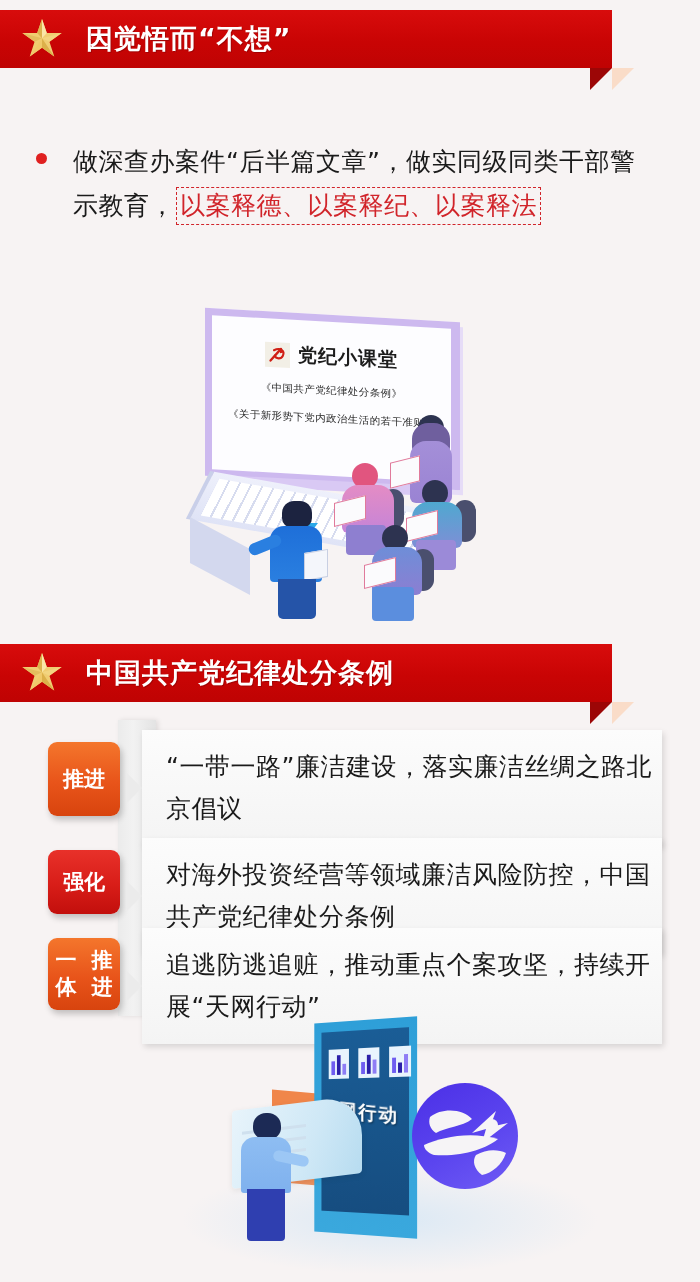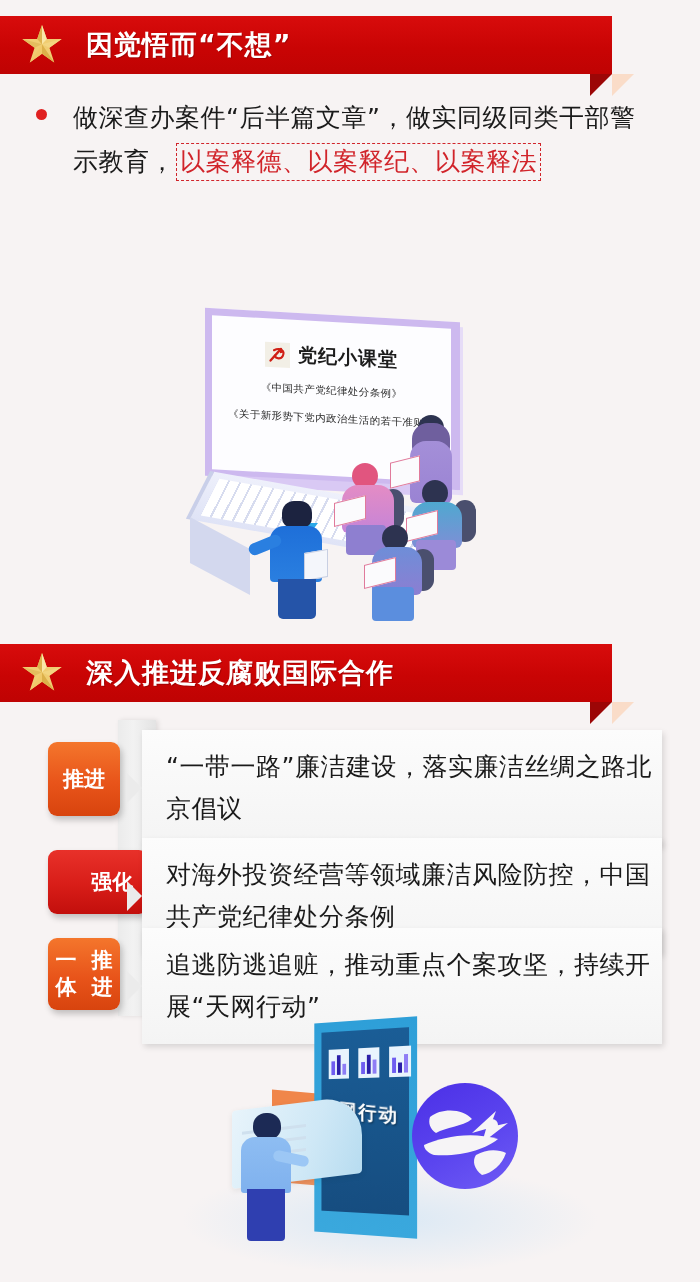--- a/index.html
+++ b/index.html
@@ -34,21 +34,21 @@
   }
   .banner-title{
     color:#fff;font-size:27px;font-weight:bold;margin-left:22px;
     letter-spacing:1px;
     text-shadow:1px 1px 0 rgba(120,0,0,.45);
     white-space:nowrap;
   }
 
   
   .bullets{position:absolute;left:0;width:700px;}
-  .bullet-row{display:flex;margin-bottom:10px;}
+  .bullet-row{display:flex;margin-bottom:10px;margin-top:44px;}
   .dot{
     flex:0 0 auto;width:11px;height:11px;border-radius:50%;
     background:#e02020;margin:13px 26px 0 36px;
   }
   .btext{
     font-size:25px;line-height:44px;color:#1a1a1a;
     width:572px;letter-spacing:.5px;
   }
   .hl{
     color:#d1242a;
@@ -193,21 +193,21 @@
   .glow{
     position:absolute;left:180px;top:150px;width:420px;height:110px;
     background:radial-gradient(ellipse at center,rgba(196,224,246,.55) 0%,rgba(247,243,243,0) 70%);
   }
 </style>
 </head>
 <body>
 
 <div class="page">
 
-  <div class="banner" style="top:16px;align-items:center;">
+  <div class="banner" style="top:10px;align-items:center;">
     <div class="star">
       <svg viewBox="0 0 100 96" width="44" height="42">
         <defs>
           <linearGradient id="gs1" x1="0" y1="0" x2="1" y2="1">
             <stop offset="0%" stop-color="#f6df9a"></stop>
               <stop offset="45%" stop-color="#e0b council"></stop>
           </linearGradient>
         </defs>
         <polygon points="50,2 61,34 95,34 67,54 78,88 50,68 22,88 33,54 5,34 39,34" fill="#f0cd72"></polygon>
         <polygon points="50,2 61,34 50,46" fill="#fae6a8"></polygon>
@@ -300,37 +300,37 @@
       <svg viewBox="0 0 100 96" width="44" height="42">
         <polygon points="50,2 61,34 95,34 67,54 78,88 50,68 22,88 33,54 5,34 39,34" fill="#f0cd72"></polygon>
         <polygon points="50,2 61,34 50,46" fill="#fae6a8"></polygon>
         <polygon points="50,2 39,34 50,46" fill="#dcb24e"></polygon>
         <polygon points="95,34 67,54 50,46" fill="#f3d581"></polygon>
         <polygon points="5,34 33,54 50,46" fill="#e4bd5e"></polygon>
         <polygon points="78,88 50,68 50,46" fill="#dcb04a"></polygon>
         <polygon points="22,88 50,68 50,46" fill="#f0c96a"></polygon>
       </svg>
     </div>
-    <div class="banner-title">深入推进反腐败国际合作</div>
+    <div class="banner-title">中国共产党纪律处分条例</div>
     <div class="fold"></div>
     <div class="fold2"></div>
   </div>
 
   <div class="listwrap">
     <div class="gutter"></div>
     <div id="rows">
         <div class="tag tag-orange" style="top: 22px; height: 74px;">
           <span>推进</span>
         </div>
         <div class="row" style="top: 10px;">
           <div class="rowbox" style="min-height: 100px;">
             <div class="rowtext">“一带一路”廉洁建设，落实廉洁丝绸之路北京倡议</div>
           </div>
         </div>
-        <div class="tag tag-red" style="top: 130px; height: 64px; padding-left: 28px;">
+        <div class="tag tag-red" style="top: 130px; height: 64px;">
           <span>强化</span>
         </div>
         <div class="row" style="top: 118px;">
           <div class="rowbox" style="min-height: 92px;">
             <div class="rowtext">对海外投资经营等领域廉洁风险防控，中国共产党纪律处分条例</div>
           </div>
         </div>
         <div class="tag tag-orange" style="top: 218px; height: 72px;">
           <span>一体</span>
           <br>

